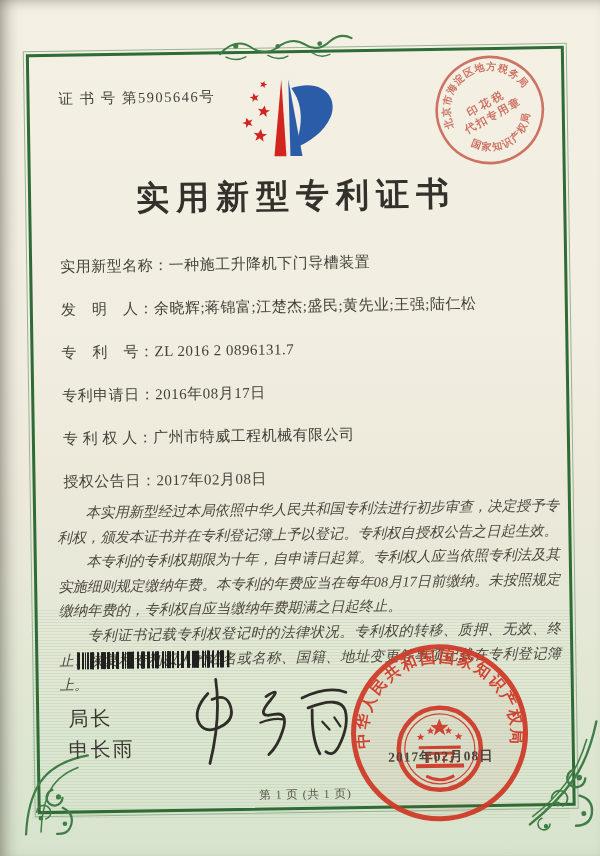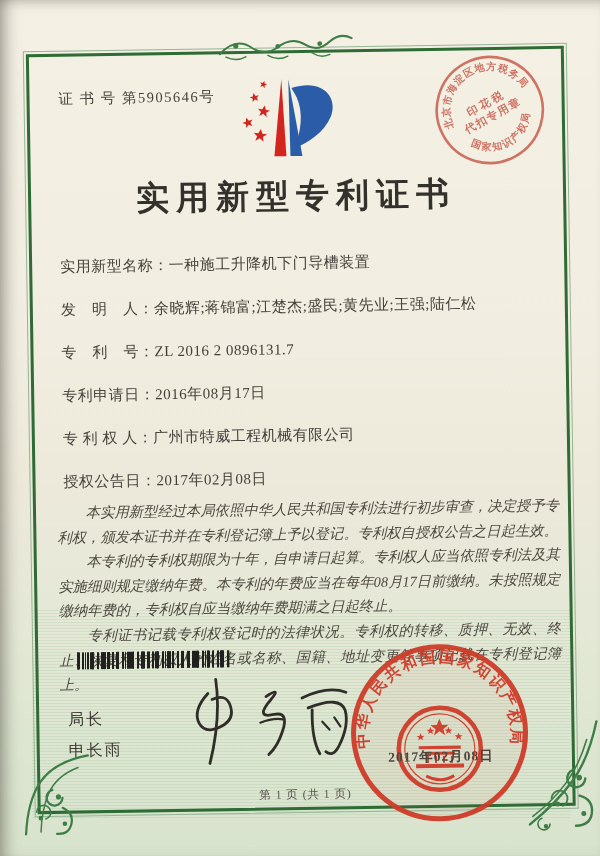--- a/index.html
+++ b/index.html
@@ -24,21 +24,21 @@
   .field-label{color:#45433c;}
   .field-value{color:#43413a;}
   .body-text{position:absolute;left:56px;right:42px;top:497px;font-size:14.3px;
     line-height:24.6px;text-align:justify;color:#4c483f;font-style:italic;}
   .body-text p{margin:0;text-indent:2em;}
   .barcode{position:absolute;left:74px;top:649px;width:152px;height:17px;
     background:
       repeating-linear-gradient(90deg,#20201e 0 2px,transparent 2px 5px),
       repeating-linear-gradient(90deg,#20201e 0 1px,transparent 1px 8px),
       repeating-linear-gradient(90deg,#20201e 0 3px,transparent 3px 13px);}
-  .officer{position:absolute;left:64px;top:700px;font-size:16px;color:#3a3831;letter-spacing:2px;}
+  .officer{position:absolute;left:64px;top:700px;font-size:20px;color:#3a3831;letter-spacing:2px;}
   .officer div{line-height:31px;}
   .signature-svg{position:absolute;left:170px;top:666px;width:190px;height:118px;}
   .seal-svg{position:absolute;left:341px;top:641px;width:188px;height:188px;opacity:.94;}
   .seal-date{position:absolute;left:334px;top:750px;width:204px;text-align:center;
     font-size:13.5px;font-weight:600;color:#4e443c;letter-spacing:1px;}
   .footer{position:absolute;left:0;top:787px;width:100%;text-align:center;
     font-size:11.5px;letter-spacing:1px;color:#55524a;}
   .flourish{position:absolute;}
   .fl-top{left:222px;top:33px;width:140px;height:30px;}
   .fl-bl{left:13px;top:746px;width:88px;height:92px;}

